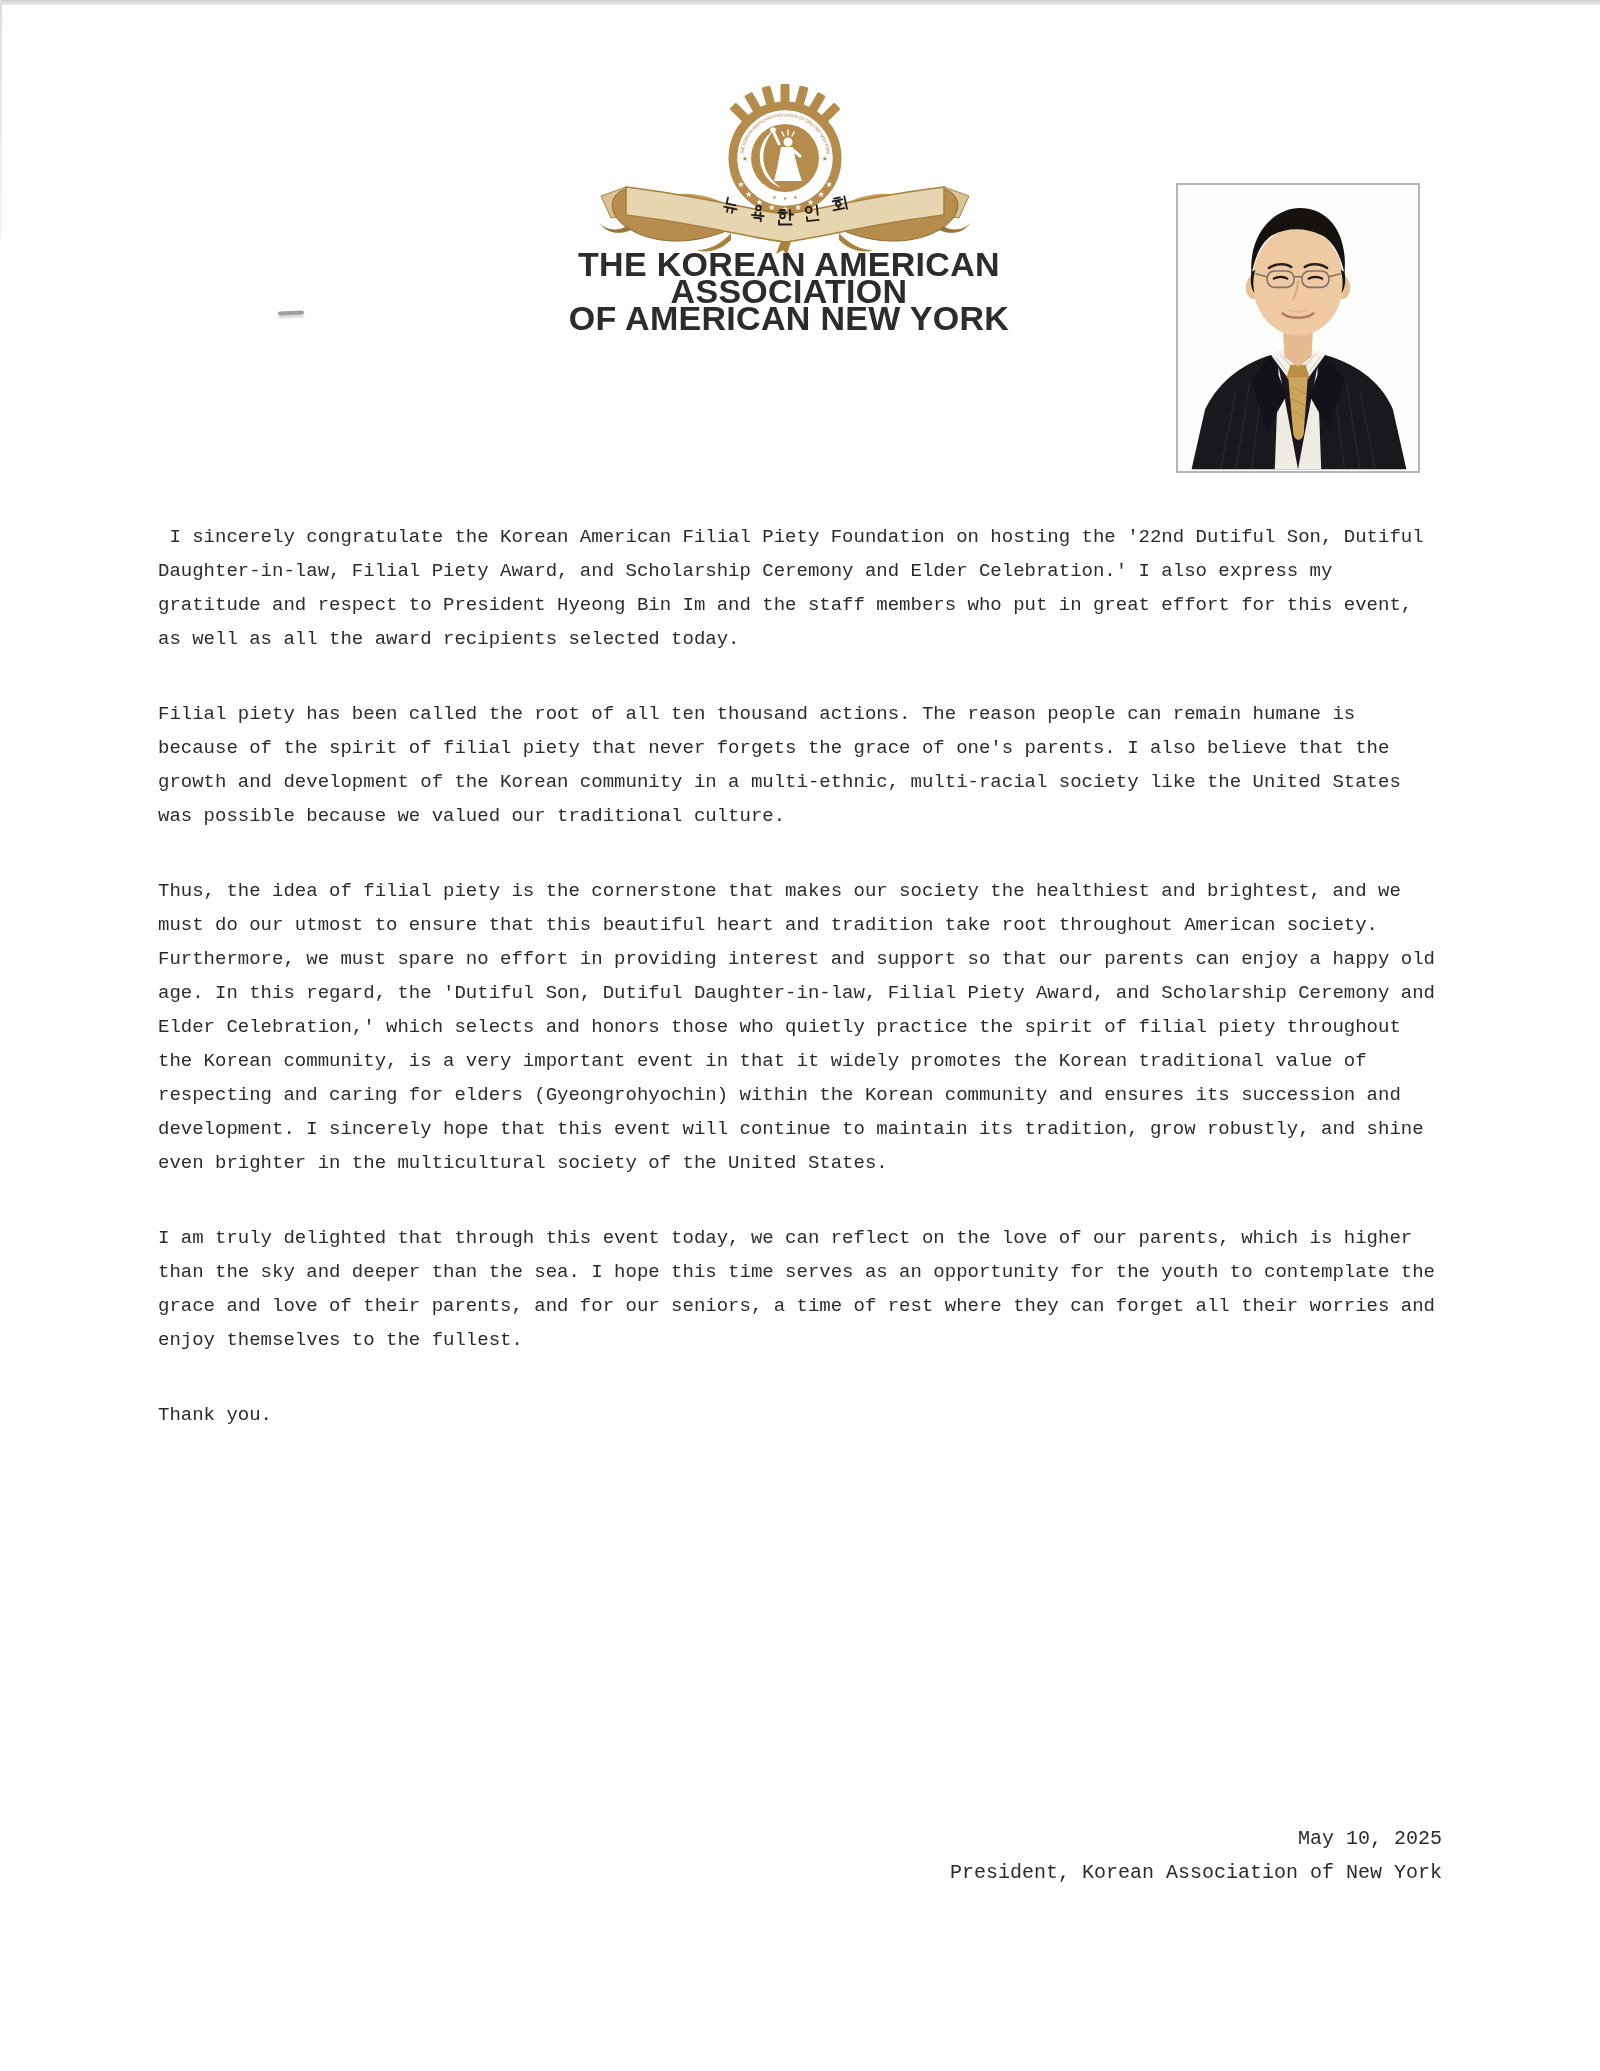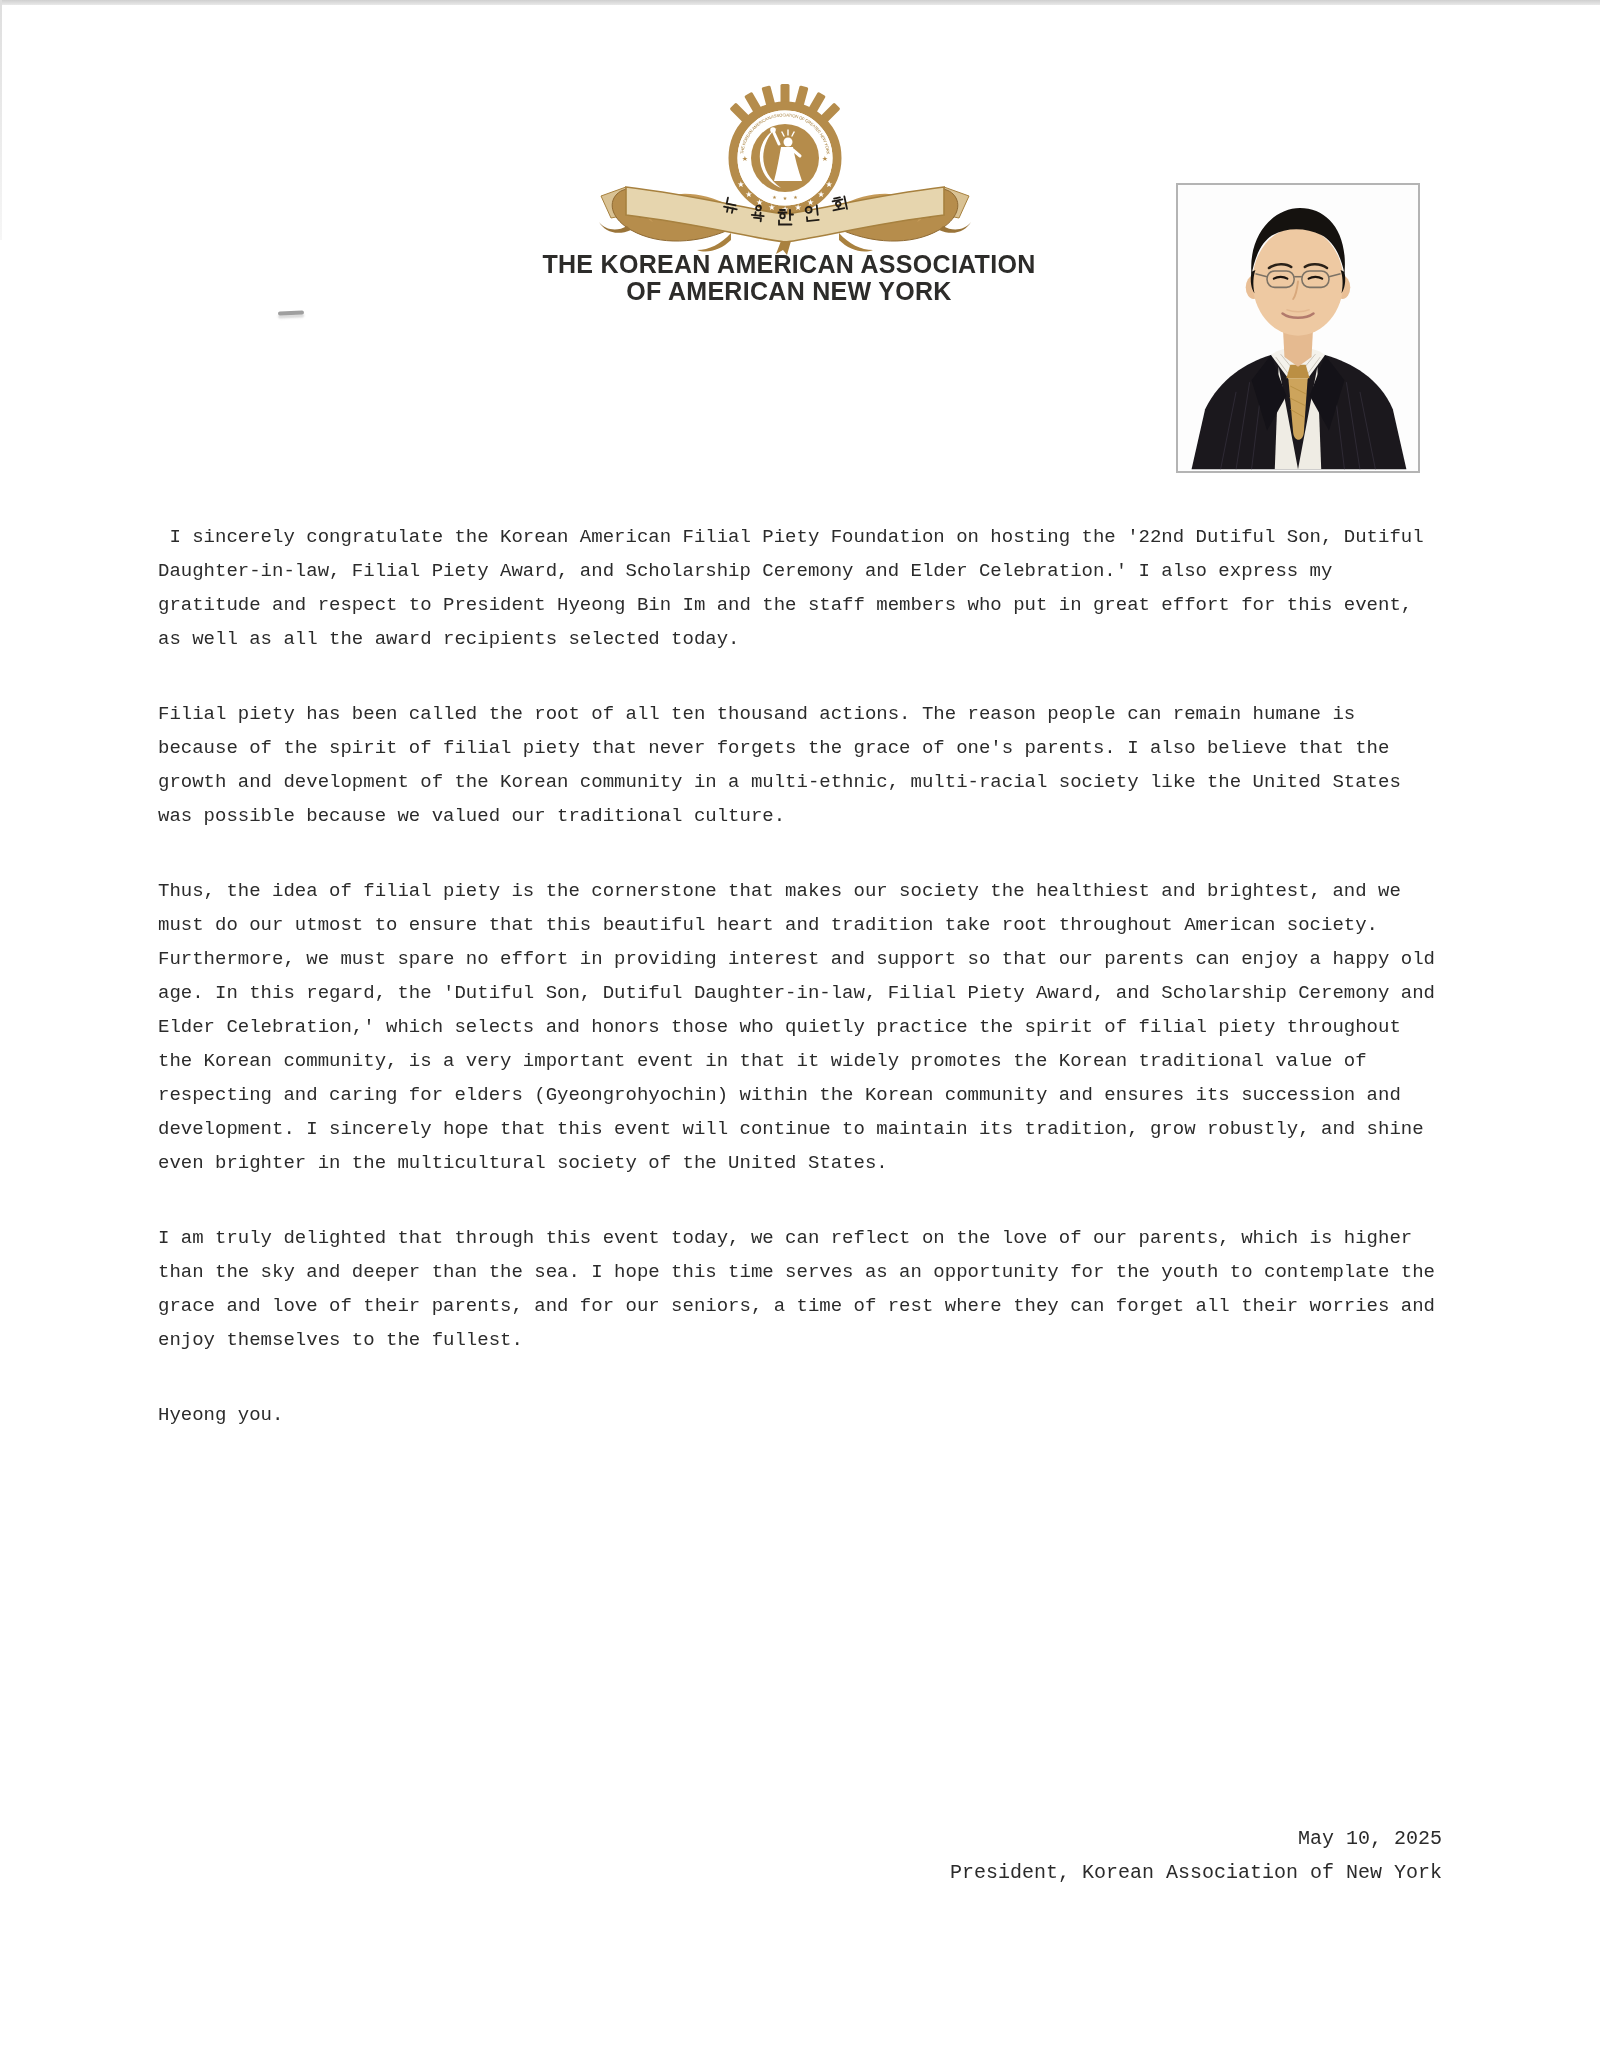--- a/index.html
+++ b/index.html
@@ -12,21 +12,21 @@
     background:linear-gradient(#cfcfcf,#e9e9e9);
   }
   .page-left-edge{
     position:absolute;left:0;top:0;width:2px;height:240px;
     background:linear-gradient(180deg,#dedede,#f6f6f6);
   }
   .logo-wrap{position:absolute;left:581px;top:78px;width:408px;height:178px;}
   .org-name{
     position:absolute;left:489px;top:251px;width:600px;text-align:center;
     font-family:"Liberation Sans",sans-serif;font-weight:700;
-    font-size:25px;line-height:27px;color:#2d2c2a;letter-spacing:.3px;
+    font-size:34px;line-height:27px;color:#2d2c2a;letter-spacing:.3px;
   }
   .smudge{
     position:absolute;left:278px;top:311px;width:26px;height:4px;
     background:#8f8f8f;border-radius:2px;transform:rotate(-2deg);
     box-shadow:0 3px 2px rgba(160,160,160,.45);opacity:.85;
   }
   .portrait{
     position:absolute;left:1176px;top:183px;width:240px;height:286px;
     border:2px solid #b4b4b4;background:#fdfdfd;box-sizing:content-box;
   }
@@ -241,21 +241,21 @@
       <path d="M108,131 C116,137 132,137 140,131" stroke="#b27a6c" stroke-width="2.6" fill="none" stroke-linecap="round"></path>
       <path d="M112,127 C120,130 128,130 136,127" stroke="#e0b48c" stroke-width="1.4" fill="none" opacity="0.8"></path>
     </svg>
   </div>
 
   <div class="body-text">
     <p> I sincerely congratulate the Korean American Filial Piety Foundation on hosting the '22nd Dutiful Son, Dutiful Daughter-in-law, Filial Piety Award, and Scholarship Ceremony and Elder Celebration.' I also express my gratitude and respect to President Hyeong Bin Im and the staff members who put in great effort for this event, as well as all the award recipients selected today.</p>
     <p>Filial piety has been called the root of all ten thousand actions. The reason people can remain humane is because of the spirit of filial piety that never forgets the grace of one's parents. I also believe that the growth and development of the Korean community in a multi-ethnic, multi-racial society like the United States was possible because we valued our traditional culture.</p>
     <p>Thus, the idea of filial piety is the cornerstone that makes our society the healthiest and brightest, and we must do our utmost to ensure that this beautiful heart and tradition take root throughout American society. Furthermore, we must spare no effort in providing interest and support so that our parents can enjoy a happy old age. In this regard, the 'Dutiful Son, Dutiful Daughter-in-law, Filial Piety Award, and Scholarship Ceremony and Elder Celebration,' which selects and honors those who quietly practice the spirit of filial piety throughout the Korean community, is a very important event in that it widely promotes the Korean traditional value of respecting and caring for elders (Gyeongrohyochin) within the Korean community and ensures its succession and development. I sincerely hope that this event will continue to maintain its tradition, grow robustly, and shine even brighter in the multicultural society of the United States.</p>
     <p>I am truly delighted that through this event today, we can reflect on the love of our parents, which is higher than the sky and deeper than the sea. I hope this time serves as an opportunity for the youth to contemplate the grace and love of their parents, and for our seniors, a time of rest where they can forget all their worries and enjoy themselves to the fullest.</p>
-    <p class="closing">Hyeong you.</p>
+    <p class="closing">Thank you.</p>
   </div>
 
   <div class="signature">
     <div>May 10, 2025</div>
     <div>President, Korean Association of New York</div>
   </div>
 
 </div>
 
 </body></html>

